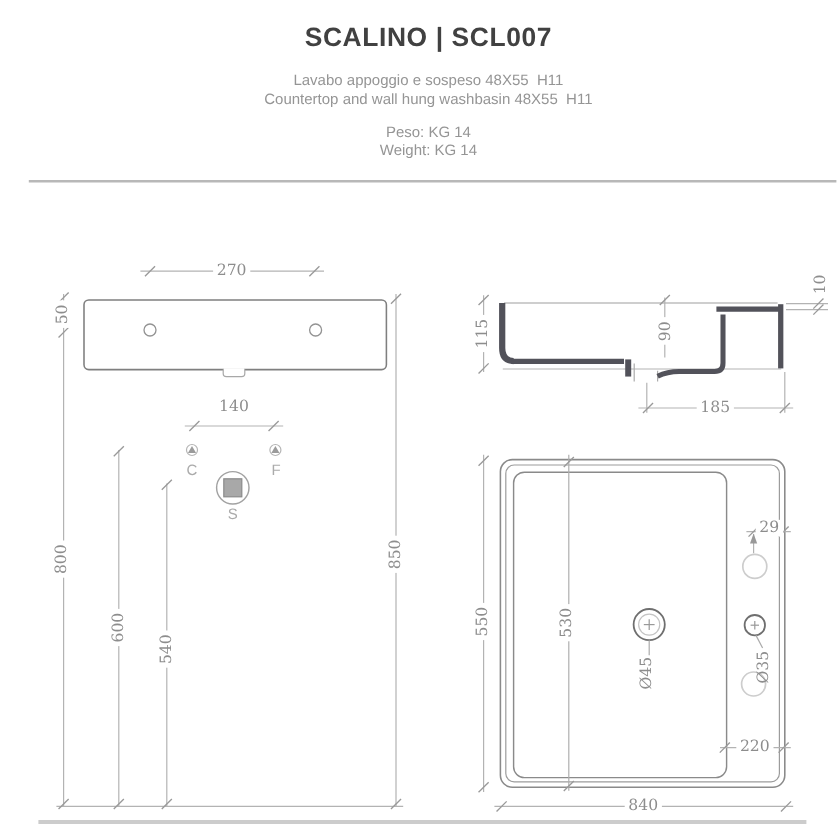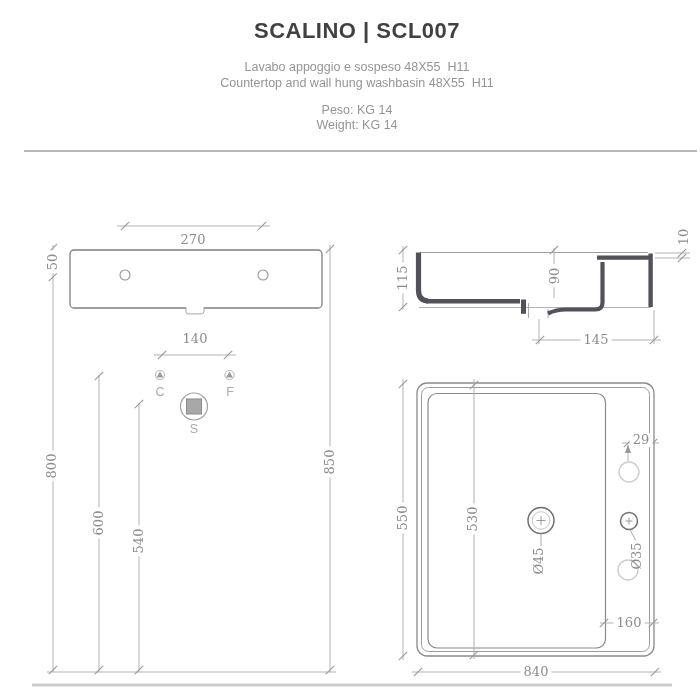--- a/index.html
+++ b/index.html
@@ -146,38 +146,38 @@
         <use href="#tk" x="604" y="623"></use>
           <use href="#tk" x="653" y="623"></use>
         <line x1="412" y1="672" x2="661" y2="672"></line>
         <use href="#tk" x="418" y="672"></use>
           <use href="#tk" x="655" y="672"></use>
       </g>
       <polygon points="628,444.5 625,453 631,453" fill="#999"></polygon>
     </g>
   </svg>
 
-  <div class="dim" style="left:193px;top:240px">270</div>
+  <div class="dim" style="left:193px;top:226px">270</div>
   <div class="dim rot" style="left:53px;top:262px">50</div>
   <div class="dim" style="left:195px;top:339px">140</div>
   <div class="dim rot" style="left:52px;top:466px">800</div>
   <div class="dim rot" style="left:99px;top:523px">600</div>
   <div class="dim rot" style="left:139px;top:541px">540</div>
   <div class="dim rot" style="left:330px;top:462px">850</div>
 
   <div class="sym" style="left:160px;top:392px">C</div>
   <div class="sym" style="left:230px;top:392px">F</div>
   <div class="sym" style="left:194px;top:429px">S</div>
 
   <div class="dim rot" style="left:403px;top:278px">115</div>
   <div class="dim rot" style="left:555px;top:276px">90</div>
   <div class="dim rot" style="left:684px;top:237px">10</div>
-  <div class="dim" style="left:596px;top:340px">145</div>
+  <div class="dim" style="left:596px;top:340px">185</div>
 
   <div class="dim rot" style="left:403px;top:518px">550</div>
   <div class="dim rot" style="left:473px;top:519px">530</div>
   <div class="dim" style="left:641px;top:440px">29</div>
   <div class="dim rot" style="left:539px;top:561px;background:transparent">Ø45</div>
   <div class="dim rot" style="left:637px;top:556px;background:transparent">Ø35</div>
-  <div class="dim" style="left:629px;top:623px">160</div>
+  <div class="dim" style="left:629px;top:623px">220</div>
   <div class="dim" style="left:536px;top:672px">840</div>
 
 </div>
 
 </body></html>

